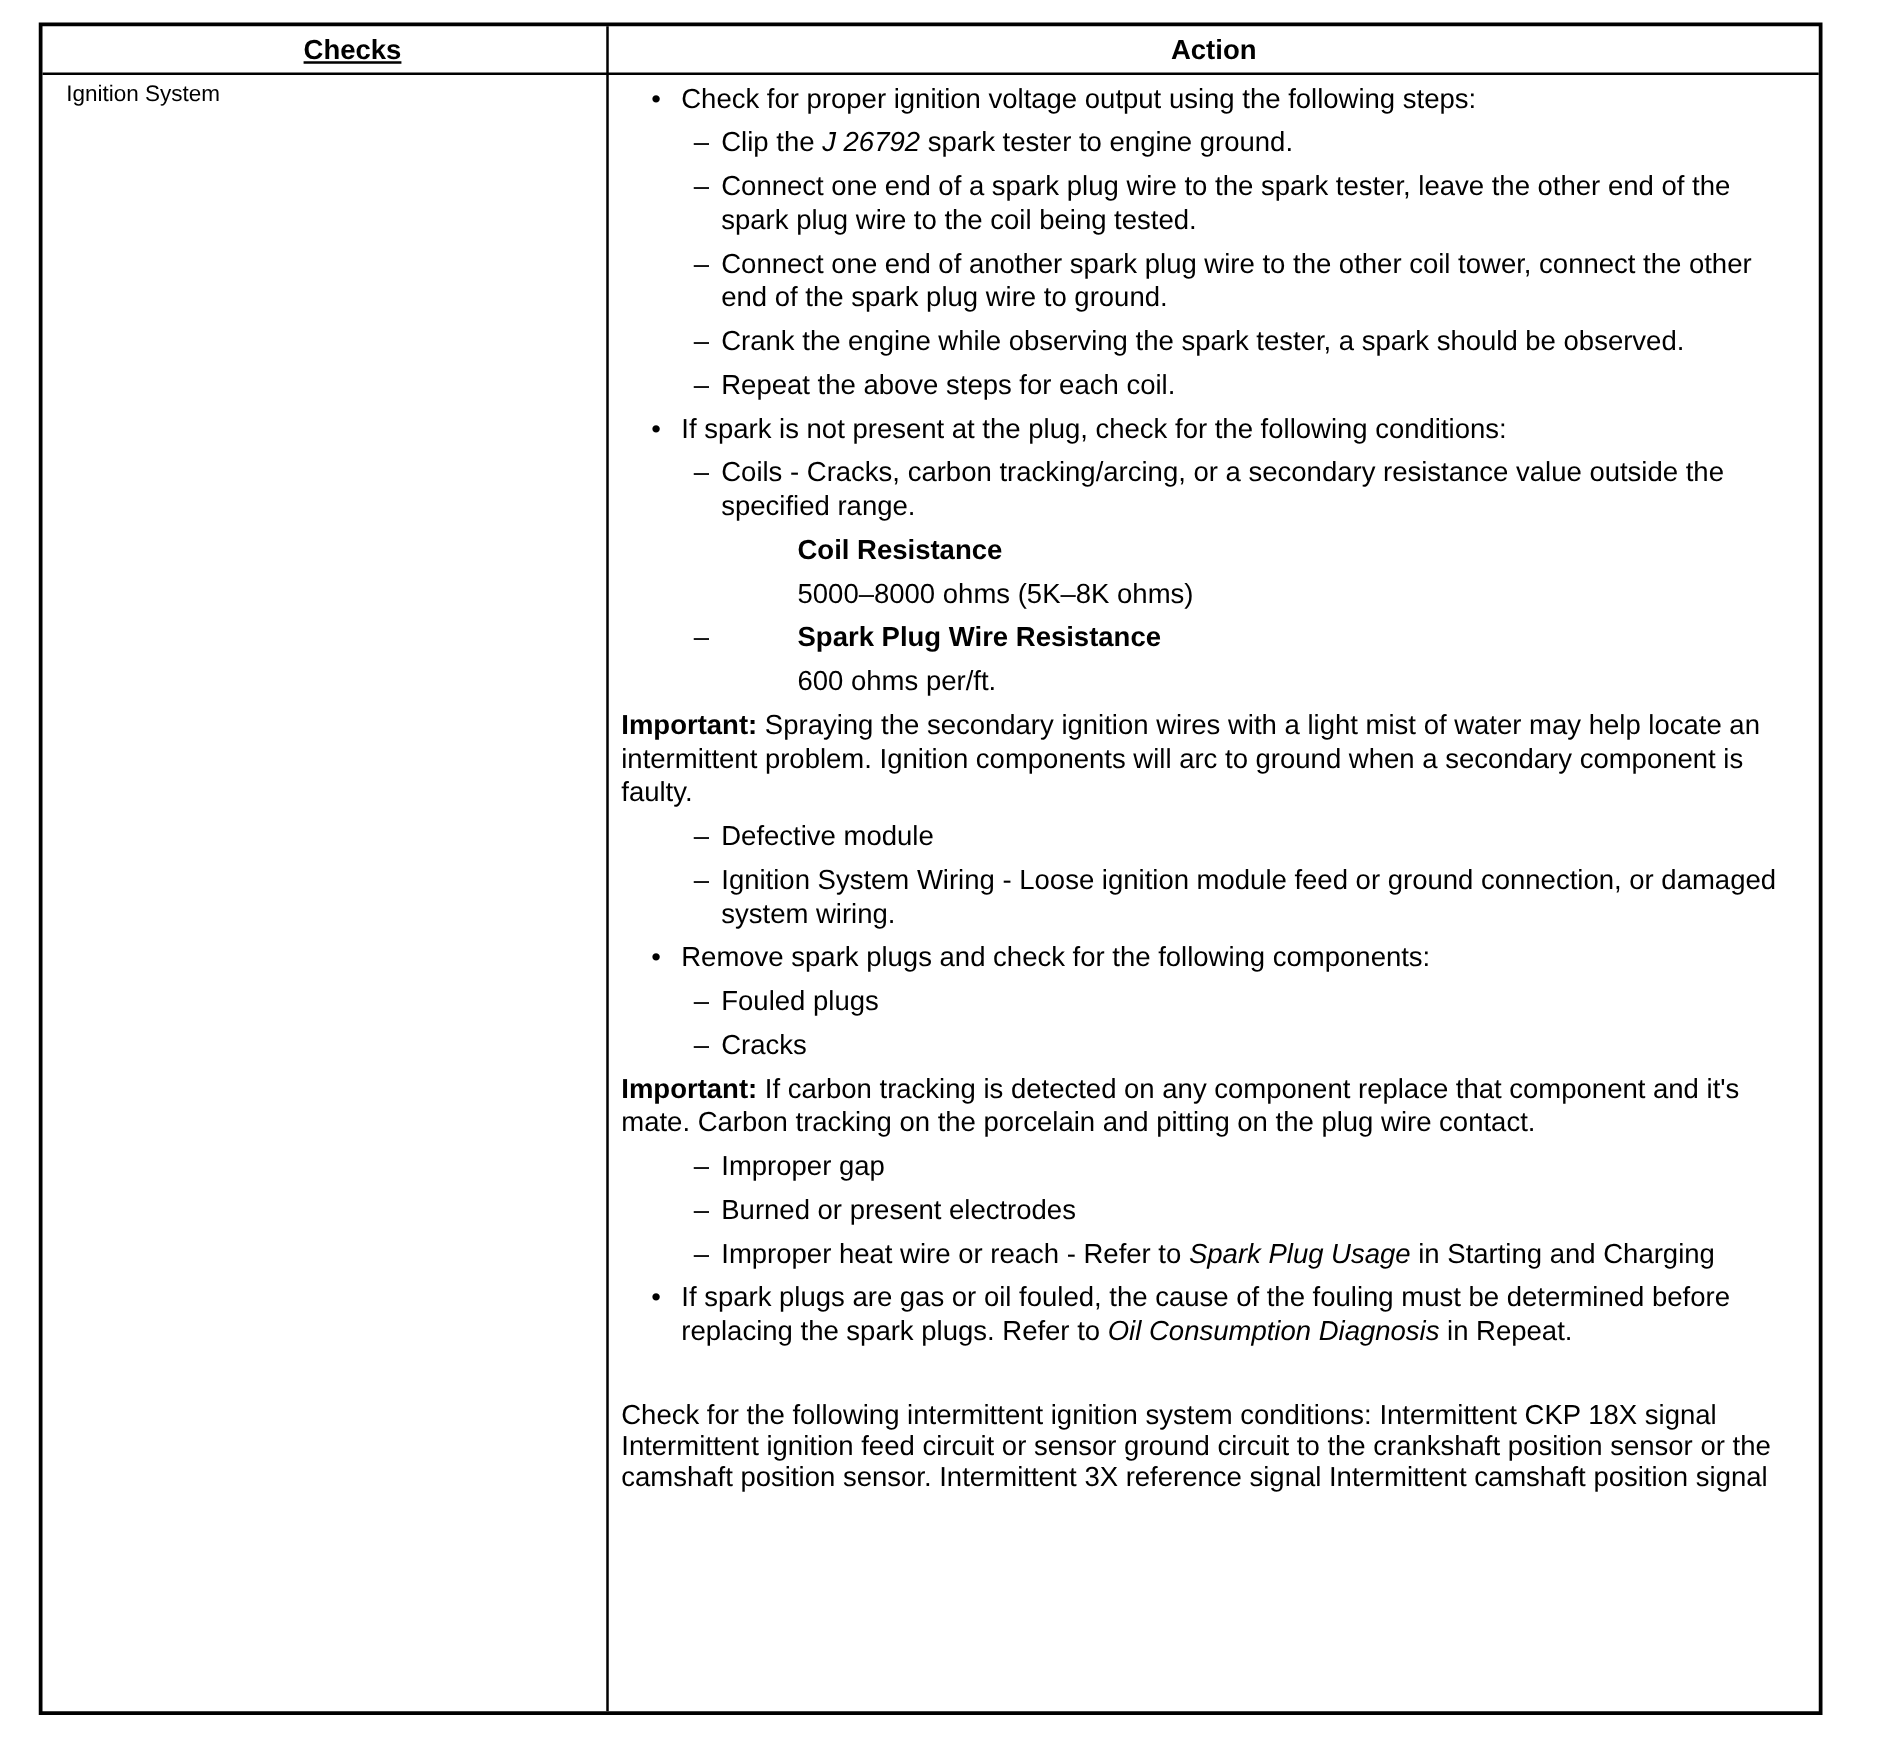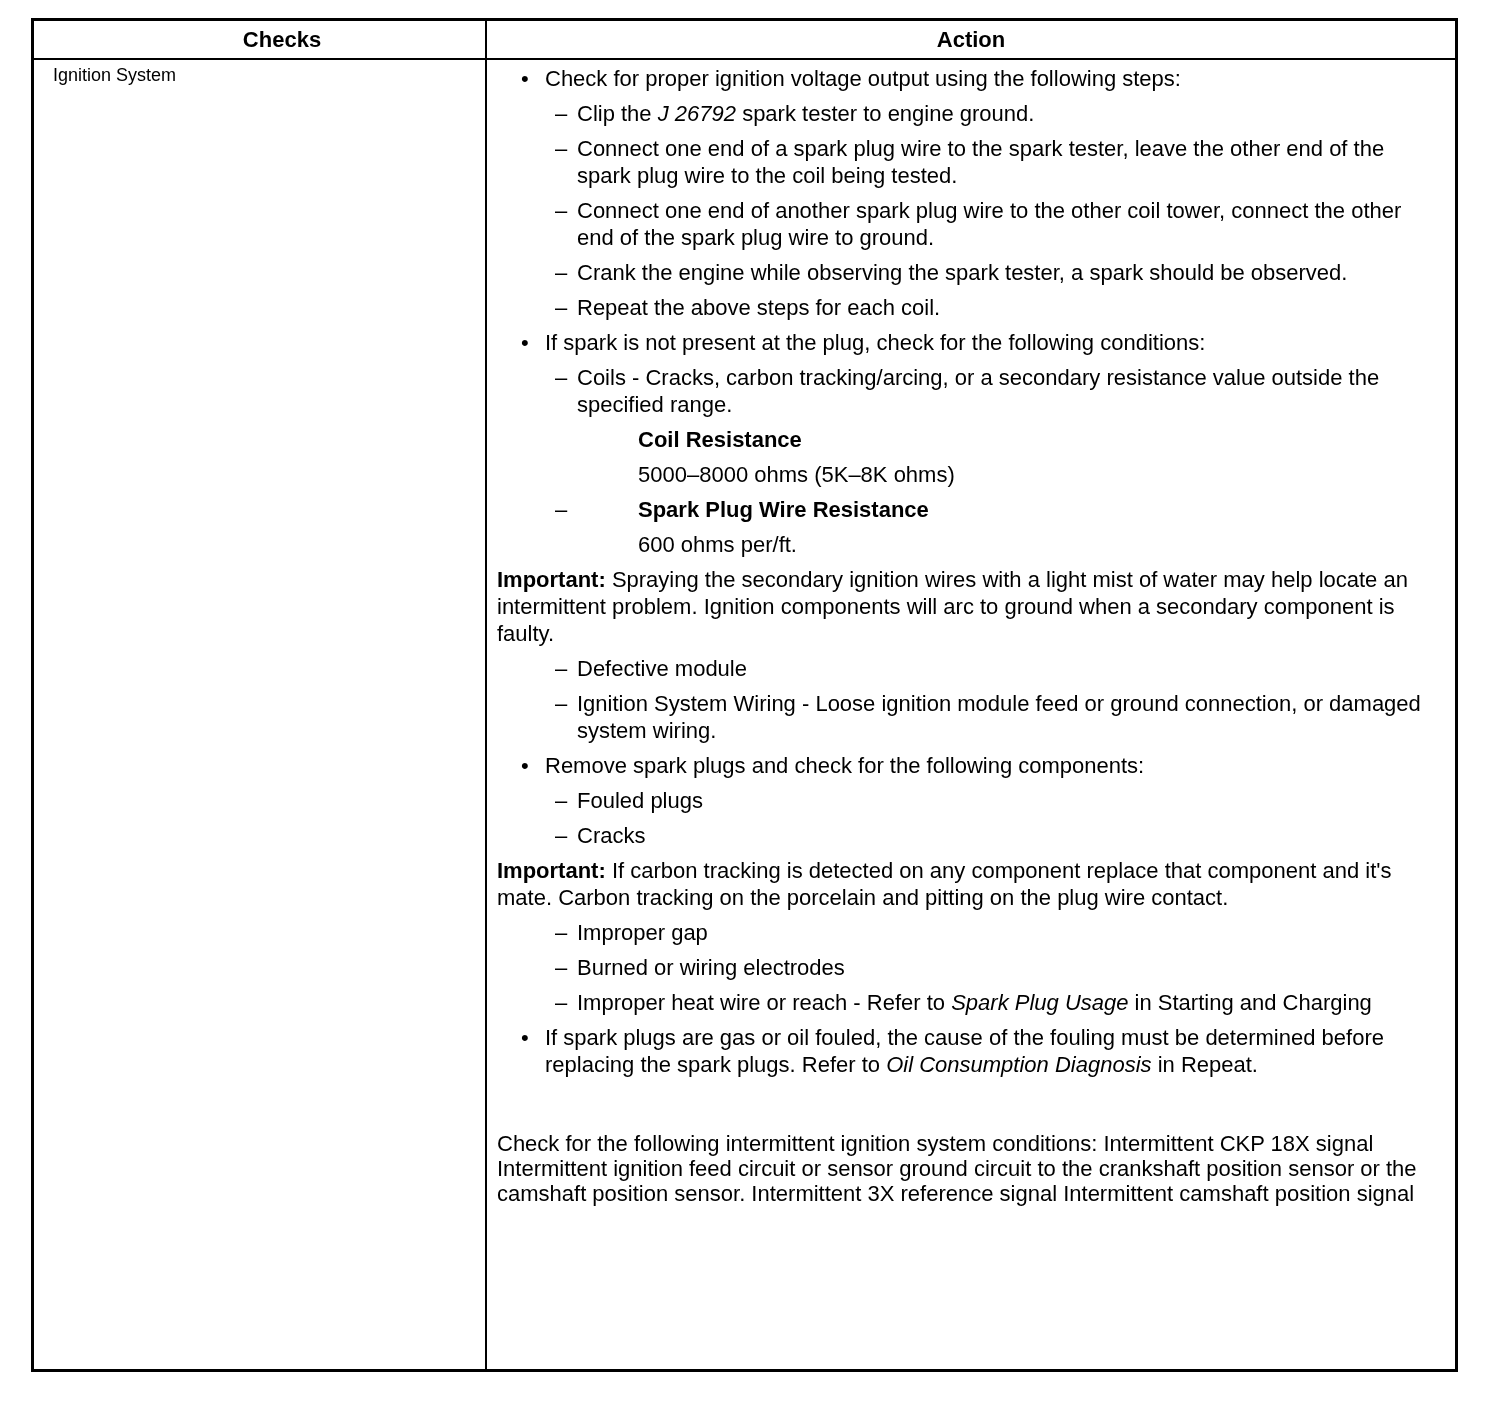--- a/index.html
+++ b/index.html
@@ -3,34 +3,34 @@
 <meta charset="utf-8">
 <style>
   html, body { margin:0; padding:0; background:#ffffff; }
   body { width:1504px; height:1404px; position:relative; font-family:"Liberation Sans", sans-serif; color:#000; }
   .tbl {
     position:absolute; left:31px; top:18px; width:1427px; height:1354px;
     border:3px solid #000; box-sizing:border-box;
   }
   .hdr { position:absolute; left:0; top:0; right:0; height:37px; border-bottom:2px solid #000; }
   .hdr .c1, .hdr .c2 { position:absolute; top:0; height:37px; line-height:37px; text-align:center; font-weight:bold; font-size:22px; }
-  .hdr .c1 { left:0; width:496px; }
+  .hdr .c1 { left:0; width:496px;text-decoration:underline; }
   .hdr .c2 { left:453px; right:0; }
   .vdiv { position:absolute; left:451px; top:0; bottom:0; width:2px; background:#000; }
   .checks-cell { position:absolute; left:19px; top:44px; font-size:18px; }
   .action { position:absolute; left:463px; top:44px; right:12px; font-size:22px; line-height:27px; }
   .l1 { position:relative; padding-left:48px; margin-bottom:8px; }
   .l1 .bul { position:absolute; left:24px; top:0; }
   .l2 { position:relative; padding-left:80px; margin-bottom:8px; }
   .l2 .dash { position:absolute; left:58px; top:0; }
   .spec-h { padding-left:141px; font-weight:bold; margin-bottom:8px; }
   .spec-v { padding-left:141px; margin-bottom:8px; }
   .note { margin-bottom:8px; }
   .note b { font-weight:bold; }
-  .final { margin-top:53px; line-height:25px; }
+  .final { margin-top:41px; line-height:25px; }
   i { }
 </style>
 </head>
 <body>
 
 <div class="tbl">
   <div class="hdr">
     <div class="c1">Checks</div>
     <div class="c2">Action</div>
   </div>
@@ -57,20 +57,20 @@
     <div class="note"><b>Important:</b><span> Spraying the secondary ignition wires with a light mist of water may help locate an intermittent problem. Ignition components will arc to ground when a secondary component is faulty.</span></div>
     <div class="l2"><span class="dash">–</span><span>Defective module</span></div>
     <div class="l2"><span class="dash">–</span><span>Ignition System Wiring - Loose ignition module feed or ground connection, or damaged system wiring.</span></div>
 
     <div class="l1"><span class="bul">•</span><span>Remove spark plugs and check for the following components:</span></div>
     <div class="l2"><span class="dash">–</span><span>Fouled plugs</span></div>
     <div class="l2"><span class="dash">–</span><span>Cracks</span></div>
 
     <div class="note"><b>Important:</b><span> If carbon tracking is detected on any component replace that component and it's mate. Carbon tracking on the porcelain and pitting on the plug wire contact.</span></div>
     <div class="l2"><span class="dash">–</span><span>Improper gap</span></div>
-    <div class="l2"><span class="dash">–</span><span>Burned or wiring electrodes</span></div>
+    <div class="l2"><span class="dash">–</span><span>Burned or present electrodes</span></div>
     <div class="l2"><span class="dash">–</span><span>Improper heat wire or reach - Refer to </span><i>Spark Plug Usage</i><span> in Starting and Charging</span></div>
 
     <div class="l1"><span class="bul">•</span><span>If spark plugs are gas or oil fouled, the cause of the fouling must be determined before replacing the spark plugs. Refer to </span><i>Oil Consumption Diagnosis</i><span> in Repeat.</span></div>
 
     <div class="final">Check for the following intermittent ignition system conditions: Intermittent CKP 18X signal Intermittent ignition feed circuit or sensor ground circuit to the crankshaft position sensor or the camshaft position sensor. Intermittent 3X reference signal Intermittent camshaft position signal</div>
   </div>
 </div>
 
 </body></html>

